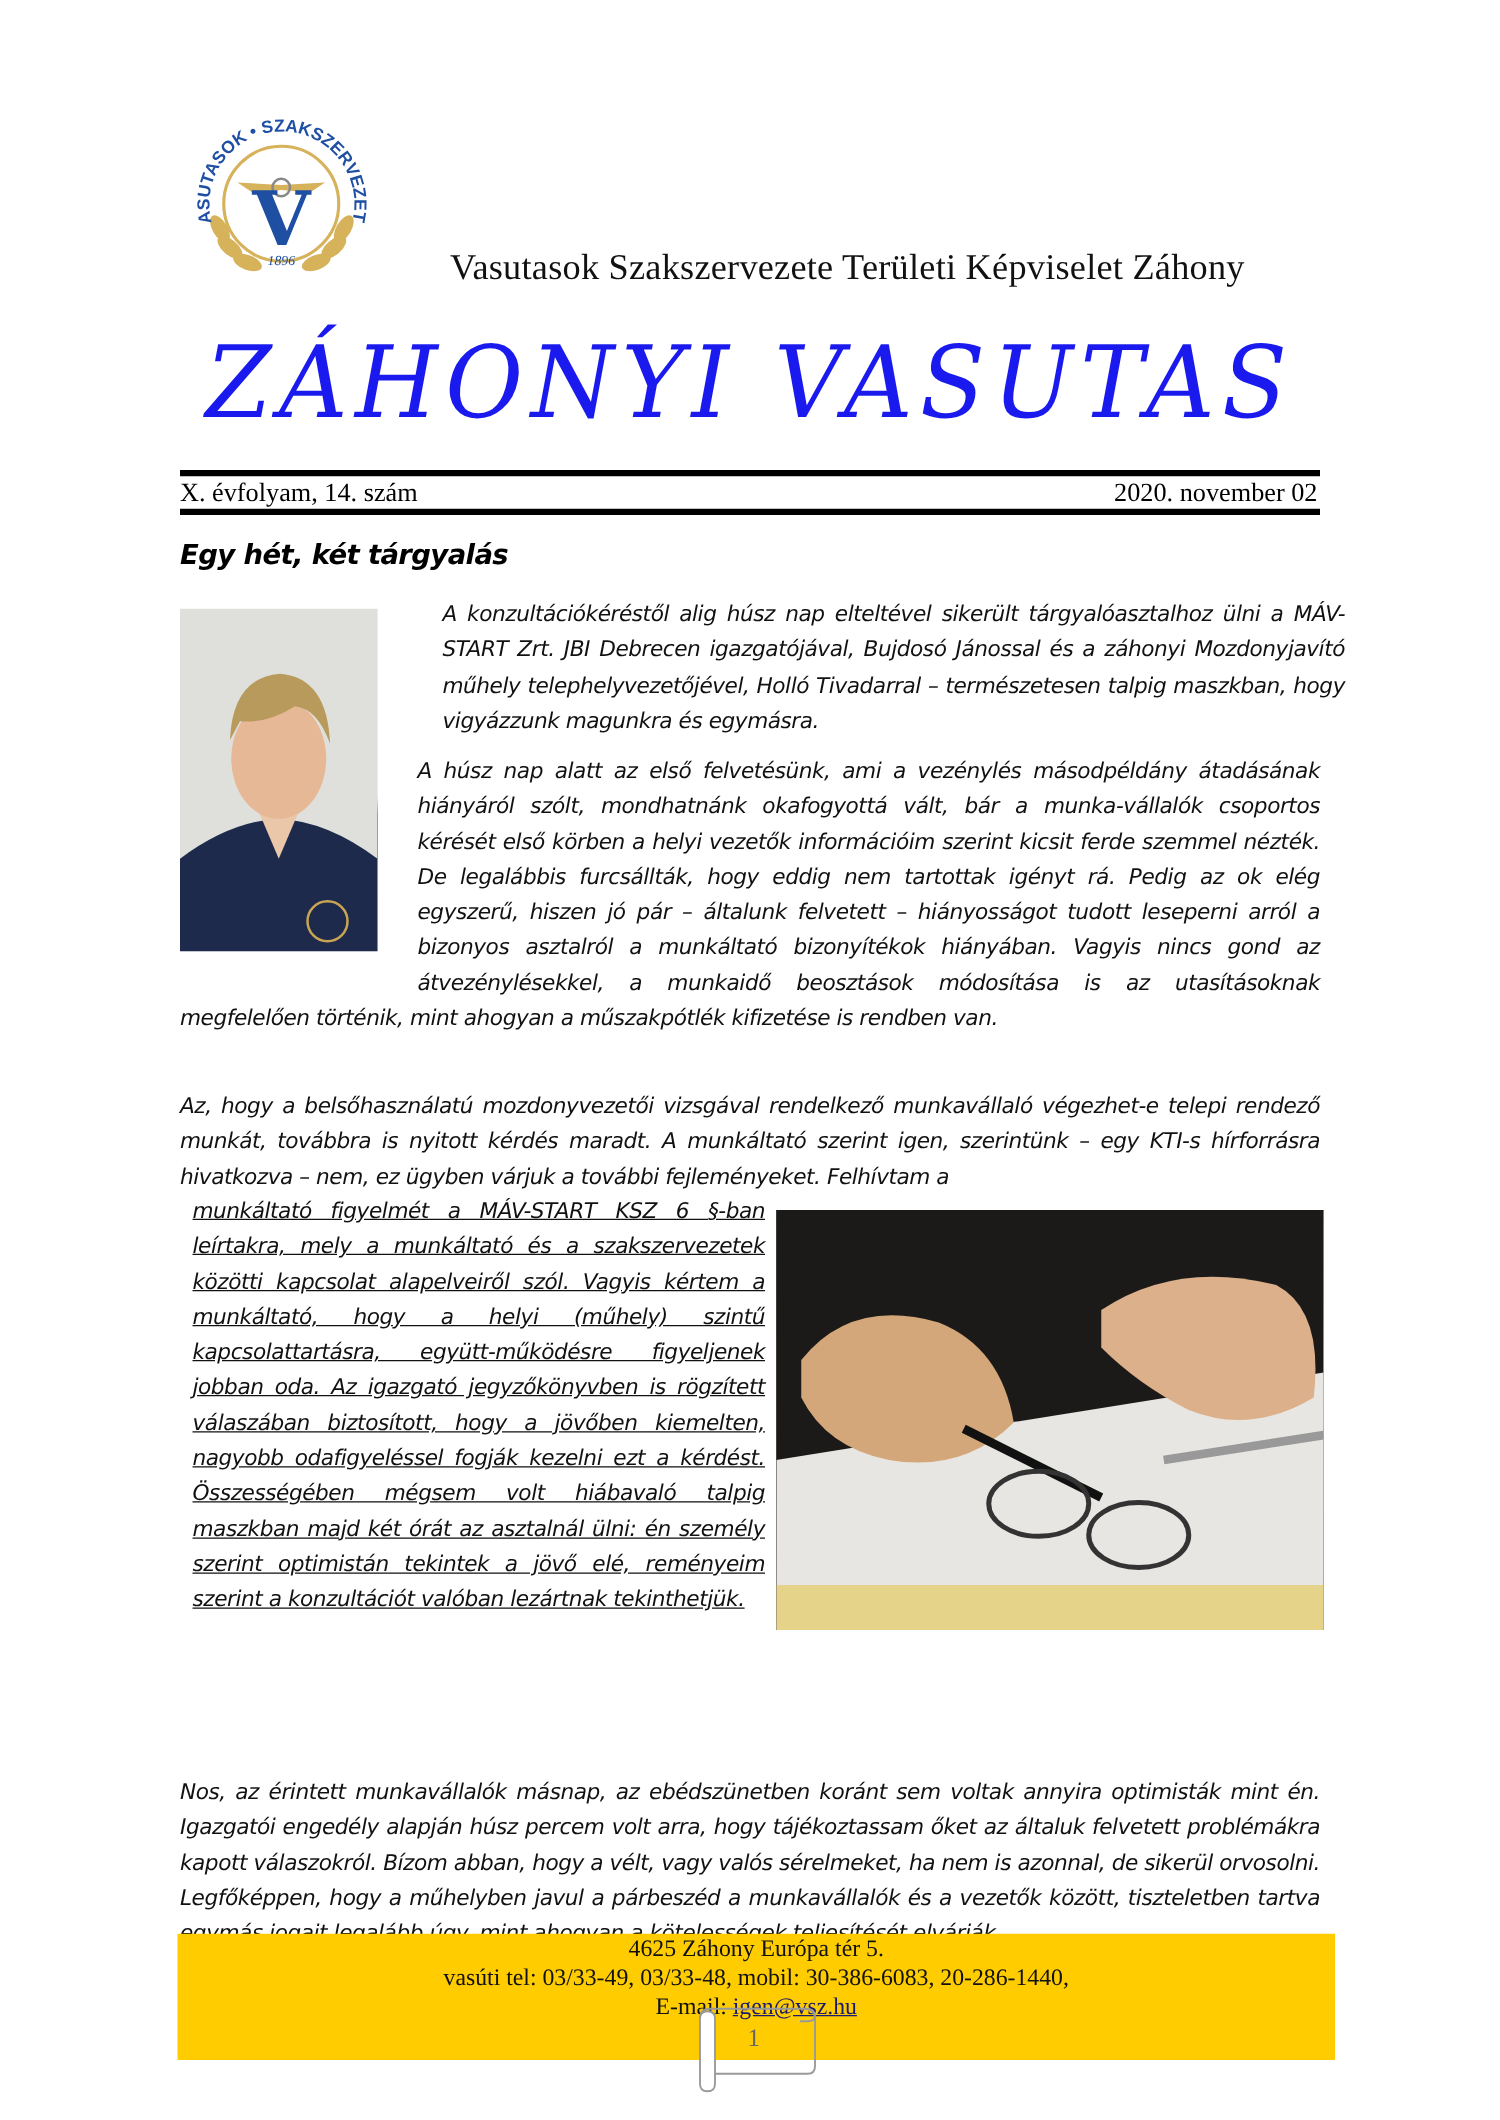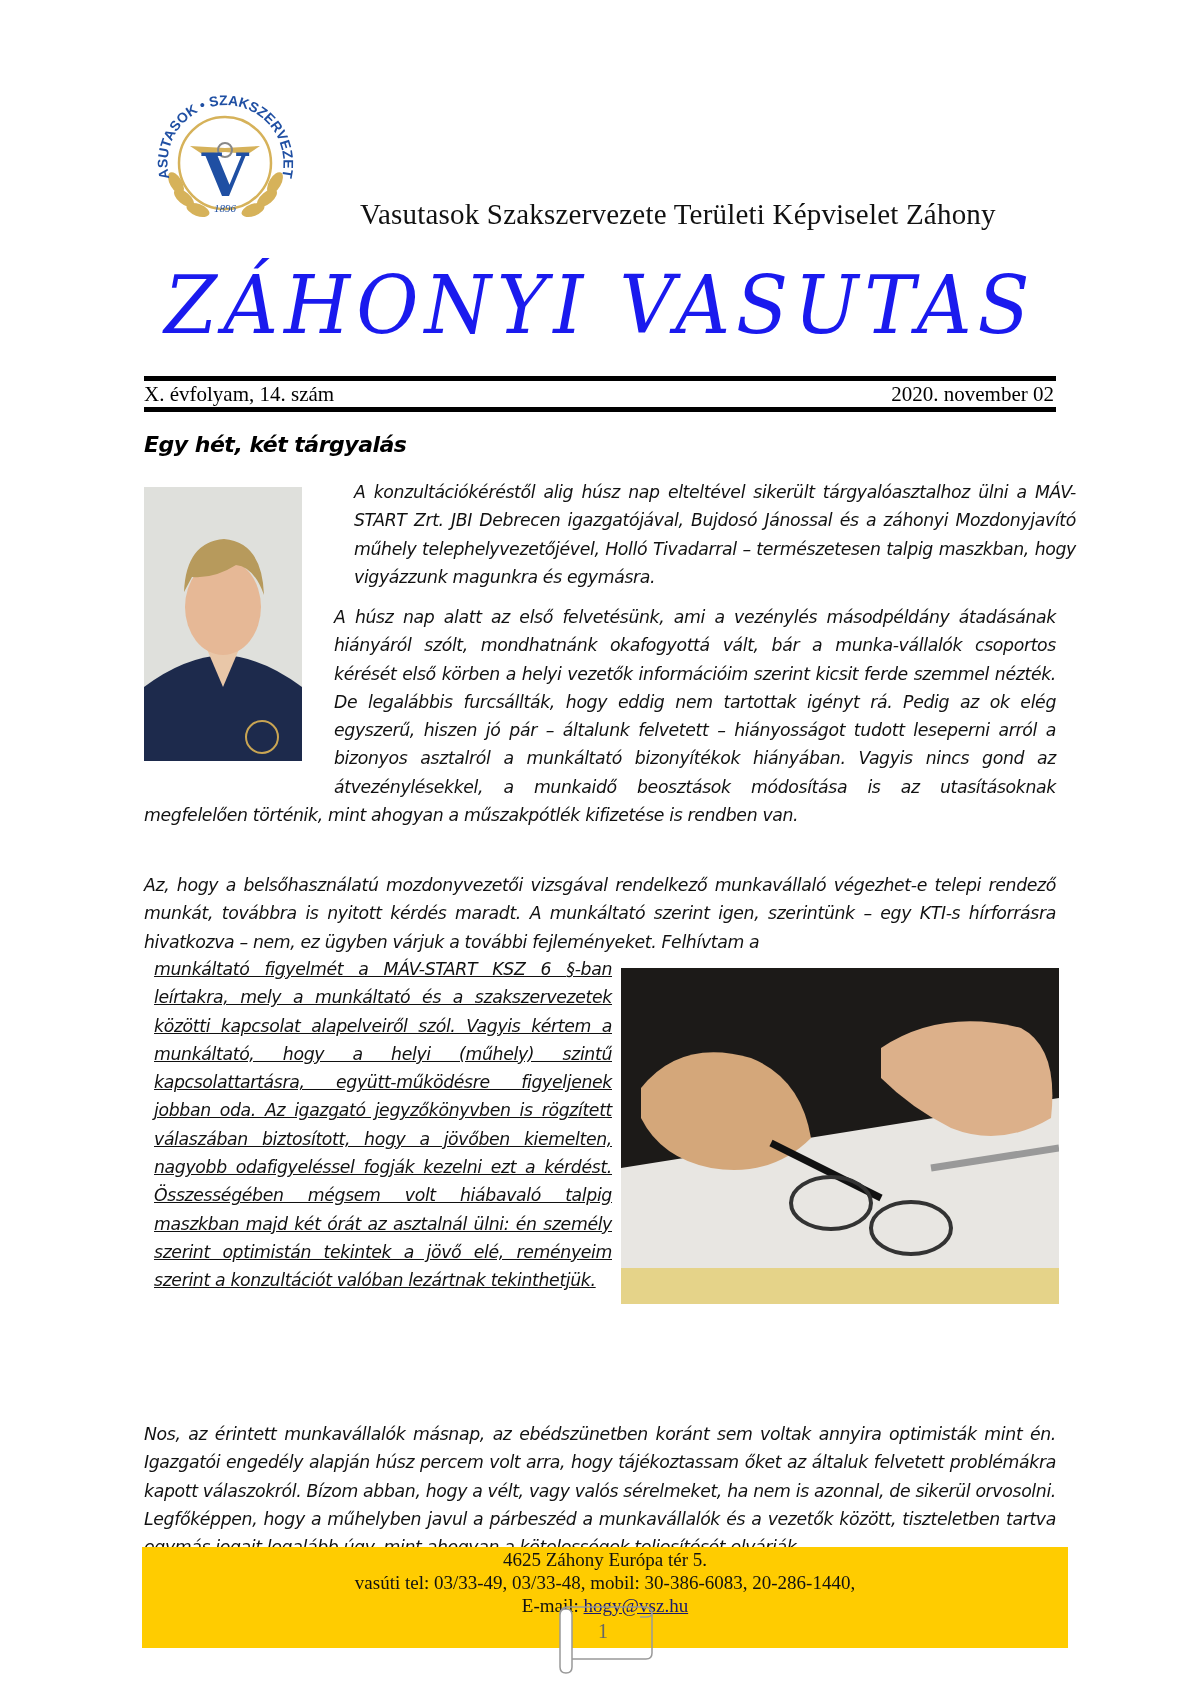--- a/index.html
+++ b/index.html
@@ -114,21 +114,21 @@
 </div>
 
 <div class="block text" style="left:144px; top:1420px; width:912px;">
   <p>Nos, az érintett munkavállalók másnap, az ebédszünetben koránt sem voltak annyira optimisták mint én. Igazgatói engedély alapján húsz percem volt arra, hogy tájékoztassam őket az általuk felvetett problémákra kapott válaszokról. Bízom abban, hogy a vélt, vagy valós sérelmeket, ha nem is azonnal, de sikerül orvosolni. Legfőképpen, hogy a műhelyben javul a párbeszéd a munkavállalók és a vezetők között, tiszteletben tartva egymás jogait legalább úgy, mint ahogyan a kötelességek teljesítését elvárják.</p>
 </div>
 
 <div class="footer">
   <div>4625 Záhony Európa tér 5.</div>
   <div>vasúti tel: 03/33-49, 03/33-48, mobil: 30-386-6083, 20-286-1440,</div>
   <div>
-    <span>E-mail: </span><a title="zhtk@vsz.hu">hogy@vsz.hu</a>
+    <span>E-mail: </span><a title="zhtk@vsz.hu">igen@vsz.hu</a>
   </div>
 </div>
 
 <svg class="pagenum" viewBox="0 0 110 70">
   <path d="M12,10 Q12,2 20,2 L96,2 Q104,2 104,10 L104,48 Q104,54 98,54 L20,54" fill="none" stroke="#999" stroke-width="1.5"></path>
   <path d="M12,10 L12,62 Q12,68 18,68 Q24,68 24,62 L24,10 Q24,4 18,4 Q12,4 12,10 Z" fill="#fff" stroke="#999" stroke-width="1.5"></path>
   <path d="M96,2 Q104,2 104,8 Q104,12 98,12 L92,12" fill="none" stroke="#999" stroke-width="1.5"></path>
 </svg>
 <div class="pagenum-text">1</div>
 

